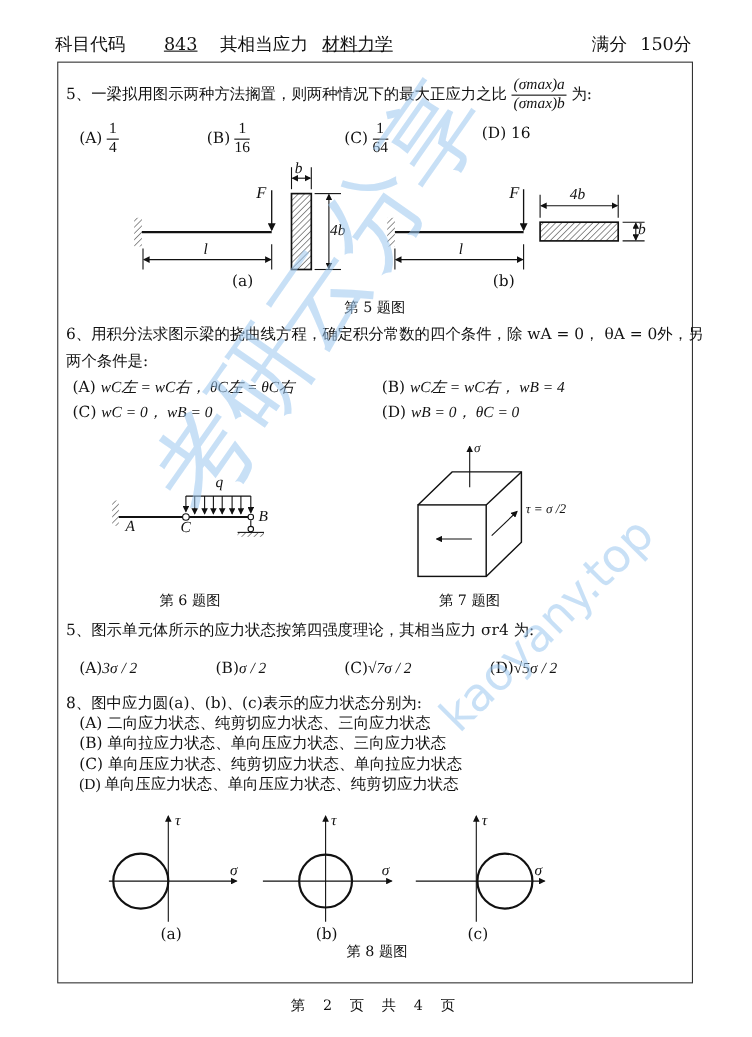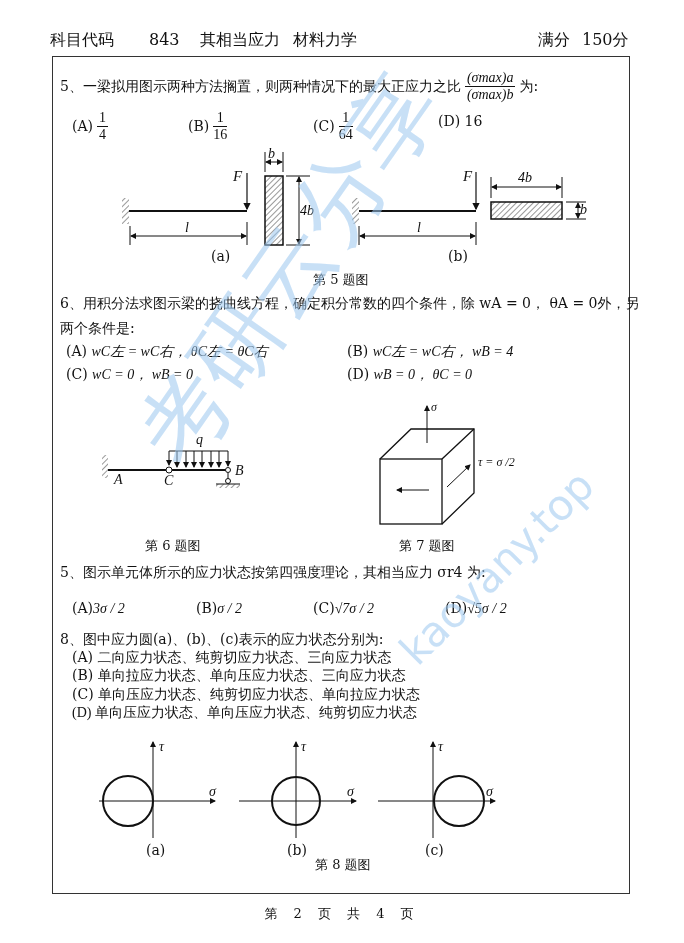--- a/index.html
+++ b/index.html
@@ -1,20 +1,20 @@
 <!DOCTYPE html>
 <html><head>
 <meta charset="utf-8">
 <style>
   html,body{margin:0;padding:0;background:#fff;}
   body{width:684px;height:943px;position:relative;overflow:hidden;font-family:"DejaVu Serif","Liberation Serif",serif;color:#111;}
   .hdr{position:absolute;top:30px;left:50px;right:45px;height:24px;font-size:16px;}
   .hdr .b{font-weight:normal;}
   .hdr span{position:absolute;top:0;}
-  .u{text-align:center;}
+  .u{text-decoration:underline;text-align:center;}
   .frame{position:absolute;left:52px;top:56px;width:578px;height:838px;border:1.5px solid #333;box-sizing:border-box;}
   .t{position:absolute;font-size:14px;white-space:nowrap;}
   .it{font-style:italic;font-family:"Liberation Serif",serif;}
   .frac{display:inline-block;vertical-align:middle;text-align:center;margin:0 4px;font-family:"Liberation Serif",serif;}
   .frac span{display:block;line-height:16px;}
   .frac .num{border-bottom:1px solid #111;padding:0 2px;}
   .footer{position:absolute;top:905px;left:0;width:684px;text-align:center;font-size:13px;letter-spacing:6px;}
   svg{position:absolute;overflow:visible;}
   .wm{position:absolute;color:#9cc8f0;opacity:.55;pointer-events:none;font-family:"DejaVu Sans",sans-serif;}
 </style>

